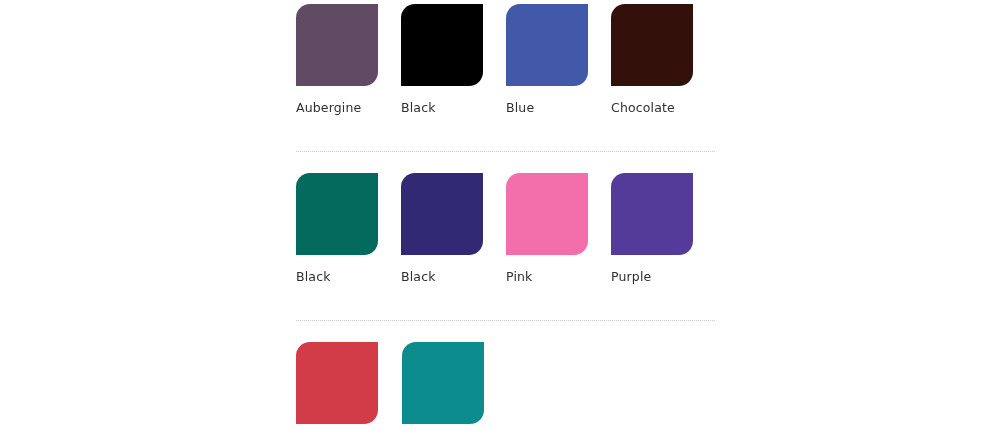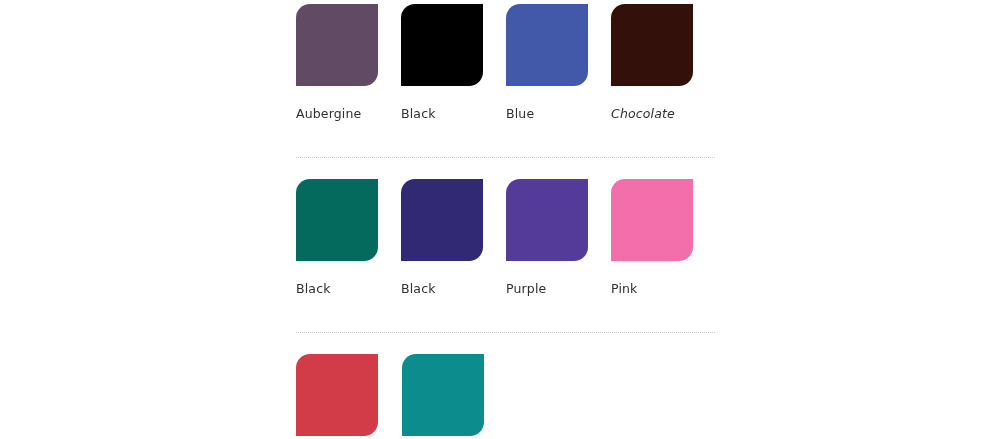--- a/index.html
+++ b/index.html
@@ -55,21 +55,21 @@
   }
 
   .swatch-chip {
     width: 82px;
     height: 82px;
     border-radius: 14px 0 14px 0;
     display: block;
   }
 
   .swatch-label {
-    margin-top: 20px;
+    margin-top: 14px;
     font-size: 12.5px;
     line-height: 15px;
     color: #2f2f2f;
     letter-spacing: 0.15px;
     white-space: nowrap;
   }
 </style>
 </head>
 <body style="background: rgb(255, 255, 255);">
 
@@ -83,44 +83,44 @@
     <div class="swatch-cell">
       <span class="swatch-chip" style="background: rgb(0, 0, 0);"></span>
       <span class="swatch-label" style="color: rgb(47, 47, 47); text-align: right;">Black</span>
     </div>
     <div class="swatch-cell">
       <span class="swatch-chip" style="background: rgb(66, 89, 170);"></span>
       <span class="swatch-label" style="color: rgb(47, 47, 47);">Blue</span>
     </div>
     <div class="swatch-cell">
       <span class="swatch-chip" style="background: rgb(51, 16, 10);"></span>
-      <span class="swatch-label" style="color: rgb(47, 47, 47); font-style: italic;">Chocolate</span>
+      <span class="swatch-label" style="color: rgb(47, 47, 47);">Chocolate</span>
     </div>
   </div>
 
   <div class="row-gap-top"></div>
   <div class="row-divider" style="border-top: 1px dotted rgb(201, 201, 201);"></div>
   <div class="row-gap-bottom"></div>
 
   <div class="swatch-row">
     <div class="swatch-cell">
       <span class="swatch-chip" style="background: rgb(4, 106, 93);"></span>
       <span class="swatch-label" style="color: rgb(47, 47, 47);">Black</span>
     </div>
     <div class="swatch-cell">
       <span class="swatch-chip" style="background: rgb(50, 41, 116);"></span>
       <span class="swatch-label" style="color: rgb(47, 47, 47);">Black</span>
     </div>
     <div class="swatch-cell">
+      <span class="swatch-chip" style="background: rgb(242, 111, 172);"></span>
+      <span class="swatch-label" style="color: rgb(47, 47, 47);">Pink</span>
+    </div>
+    <div class="swatch-cell">
       <span class="swatch-chip" style="background: rgb(84, 59, 153);"></span>
       <span class="swatch-label" style="color: rgb(47, 47, 47);">Purple</span>
-    </div>
-    <div class="swatch-cell">
-      <span class="swatch-chip" style="background: rgb(242, 111, 172);"></span>
-      <span class="swatch-label" style="color: rgb(47, 47, 47);">Pink</span>
     </div>
   </div>
 
   <div class="row-gap-top"></div>
   <div class="row-divider" style="border-top: 1px dotted rgb(201, 201, 201);"></div>
   <div class="row-gap-bottom"></div>
 
   <div class="swatch-row">
     <div class="swatch-cell">
       <span class="swatch-chip" style="background: rgb(210, 59, 72);"></span>

